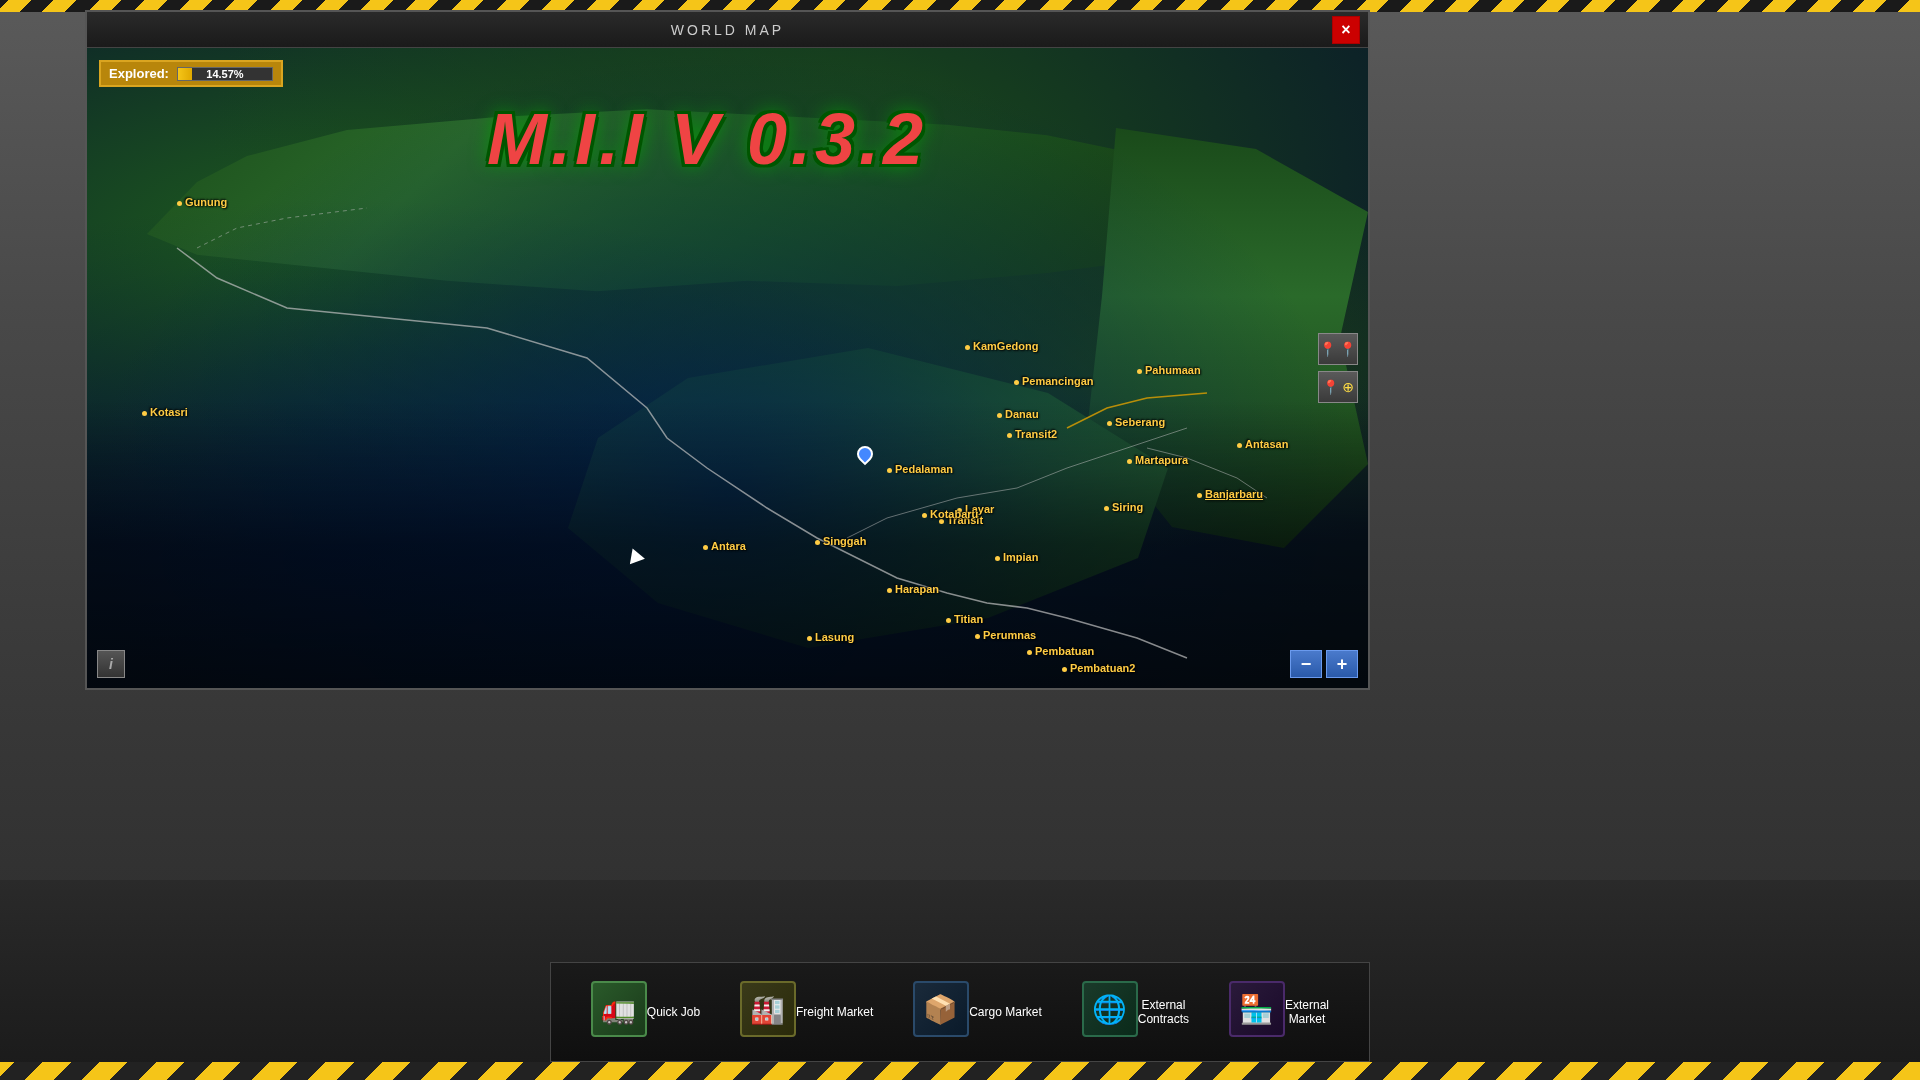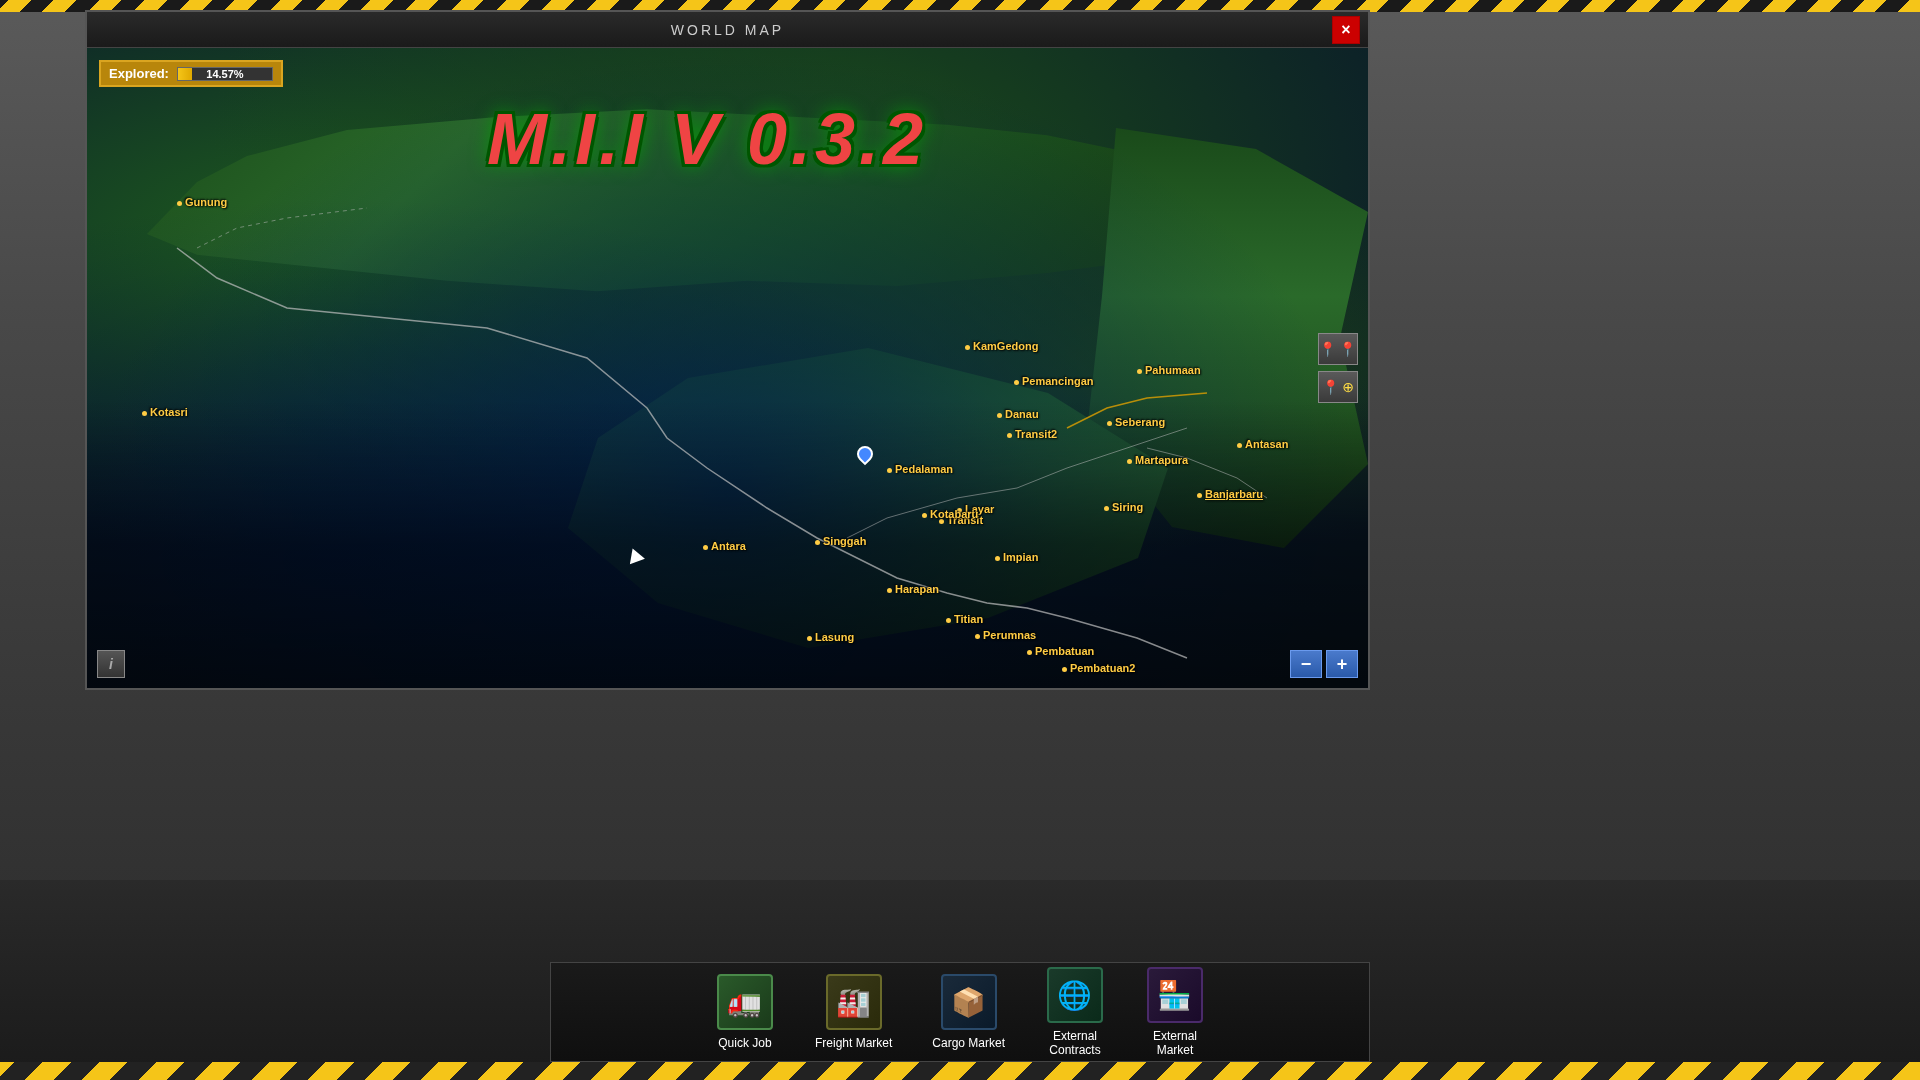--- a/index.html
+++ b/index.html
@@ -362,21 +362,21 @@
       border: 1px solid #444;
       display: flex;
       align-items: center;
       justify-content: center;
       gap: 0;
       padding: 0 20px;
     }
 
     .toolbar-item {
       display: flex;
-      flex-direction: column;
+      flex-direction: row;
       align-items: center;
       justify-content: center;
       padding: 8px 20px;
       cursor: pointer;
       min-width: 100px;
     }
 
     .toolbar-icon {
       width: 56px;
       height: 56px;

